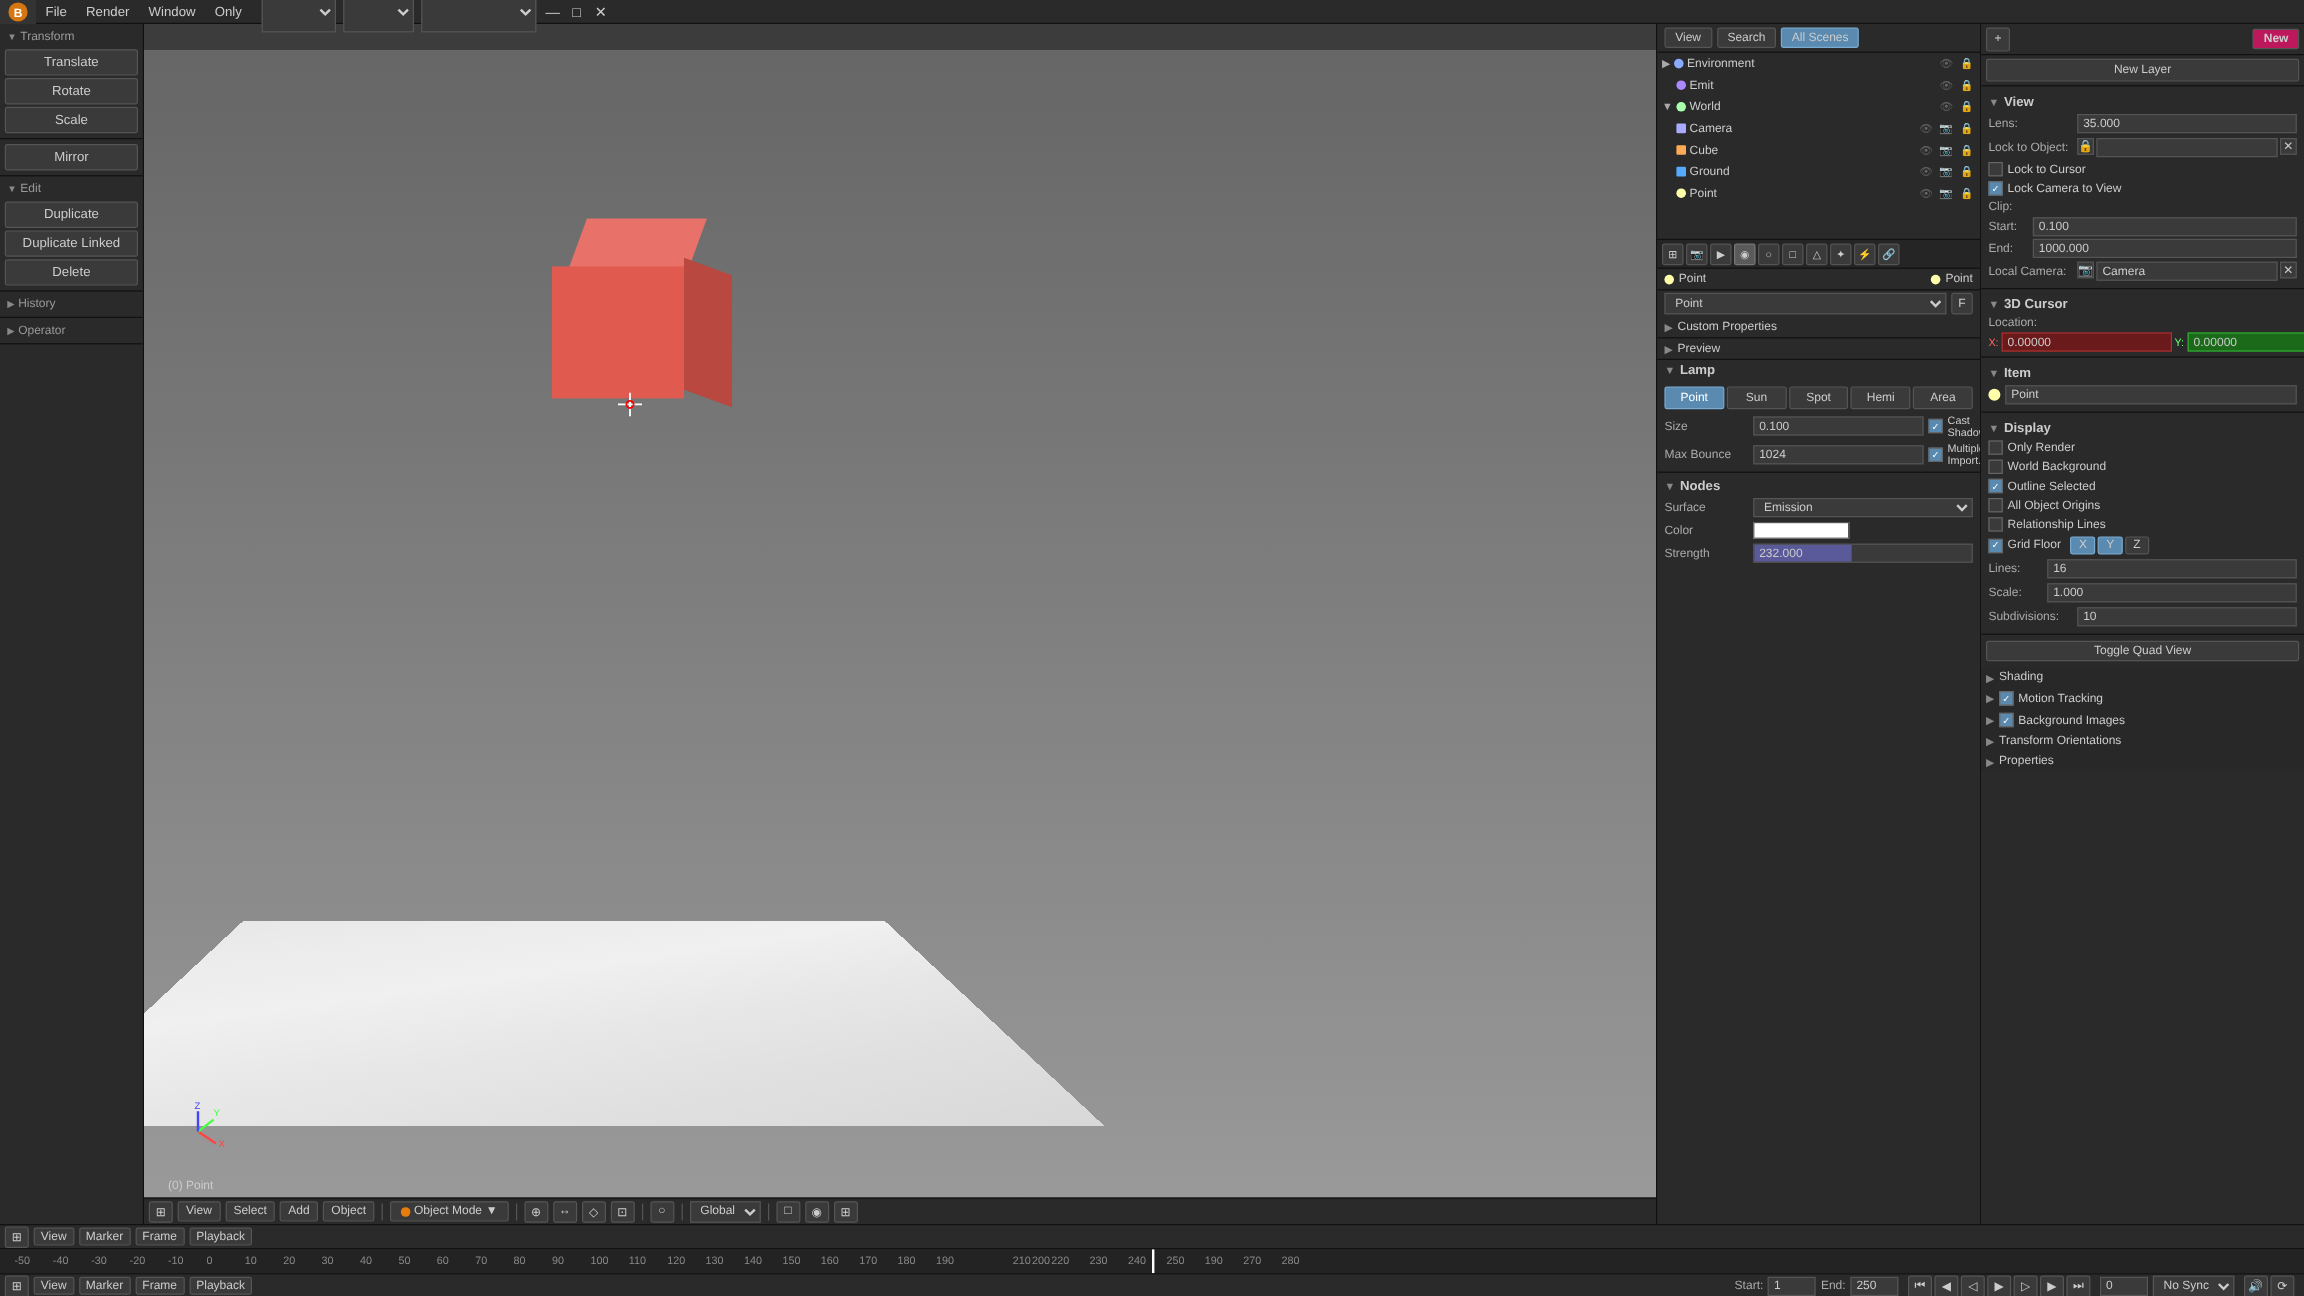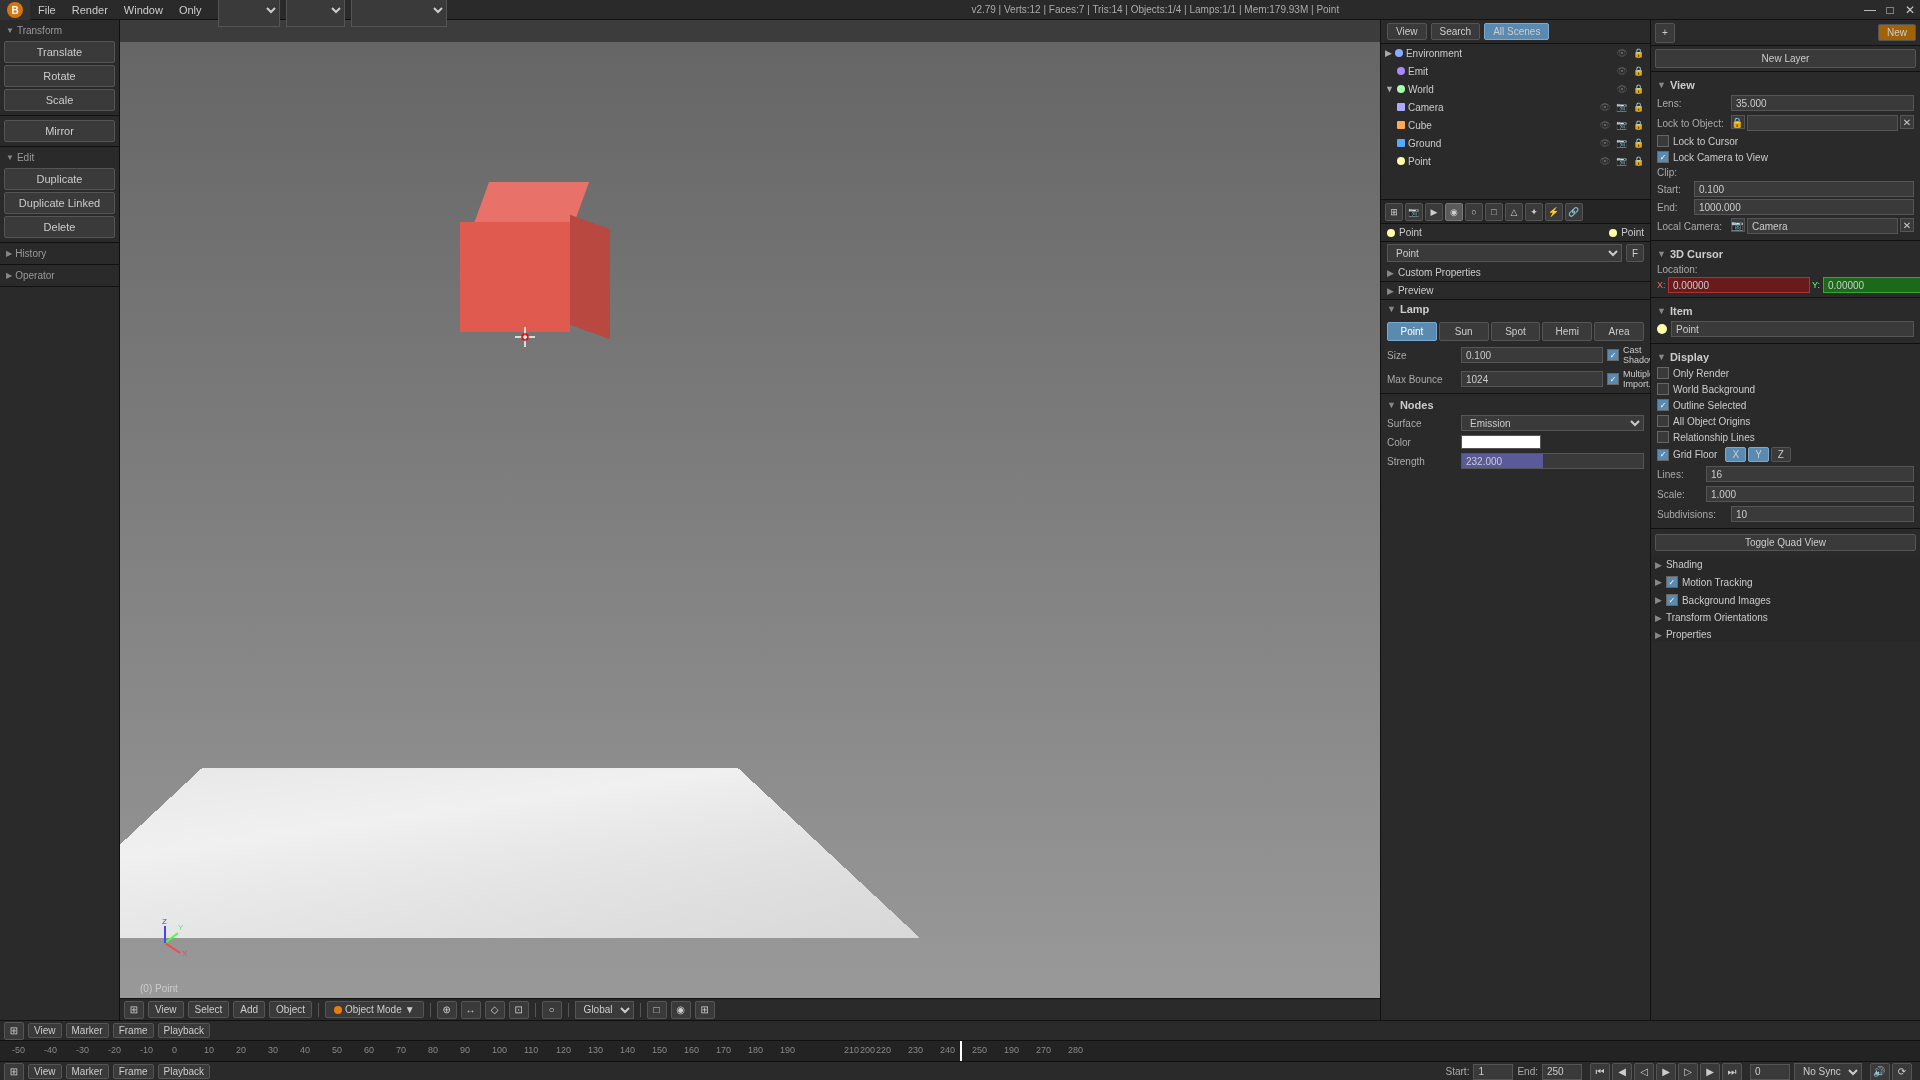--- a/index.html
+++ b/index.html
@@ -293,26 +293,27 @@
       cursor: pointer;
       font-size: 10px;
       display: flex;
       align-items: center;
       justify-content: center;
       border-radius: 2px;
     }
     .new-btn {
       margin-left: auto;
       padding: 2px 8px;
-      background: #a16207;
+      background: #be185d;
       border: 1px solid #555;
       color: #ccc;
       cursor: pointer;
       font-size: 10px;
       border-radius: 2px;
+      font-weight: bold;
     }
     .prop-row {
       display: flex;
       align-items: center;
       padding: 2px 0;
       font-size: 10px;
       gap: 4px;
     }
     .prop-label {
       color: #aaa;
@@ -788,23 +789,20 @@
   <div style="padding: 0 4px; display:flex; align-items:center; gap:2px;">
     <select class="engine-select">
       <option>Default</option>
     </select>
     <select class="engine-select">
       <option>Scene</option>
     </select>
     <select class="engine-select">
       <option>Cycles Render</option>
     </select>
-  </div>
-  <div class="info-bar">
-    <span>v2.79 | Verts:12 | Faces:7 | Tris:14 | Objects:1/4 | Lamps:1/1 | Mem:179.93M | Point</span>
   </div>
   <div class="window-controls">
     <span>—</span>
     <span>□</span>
     <span>✕</span>
   </div>
 </div>
 
 <div id="left-toolbar">
   <div class="toolbar-section">

